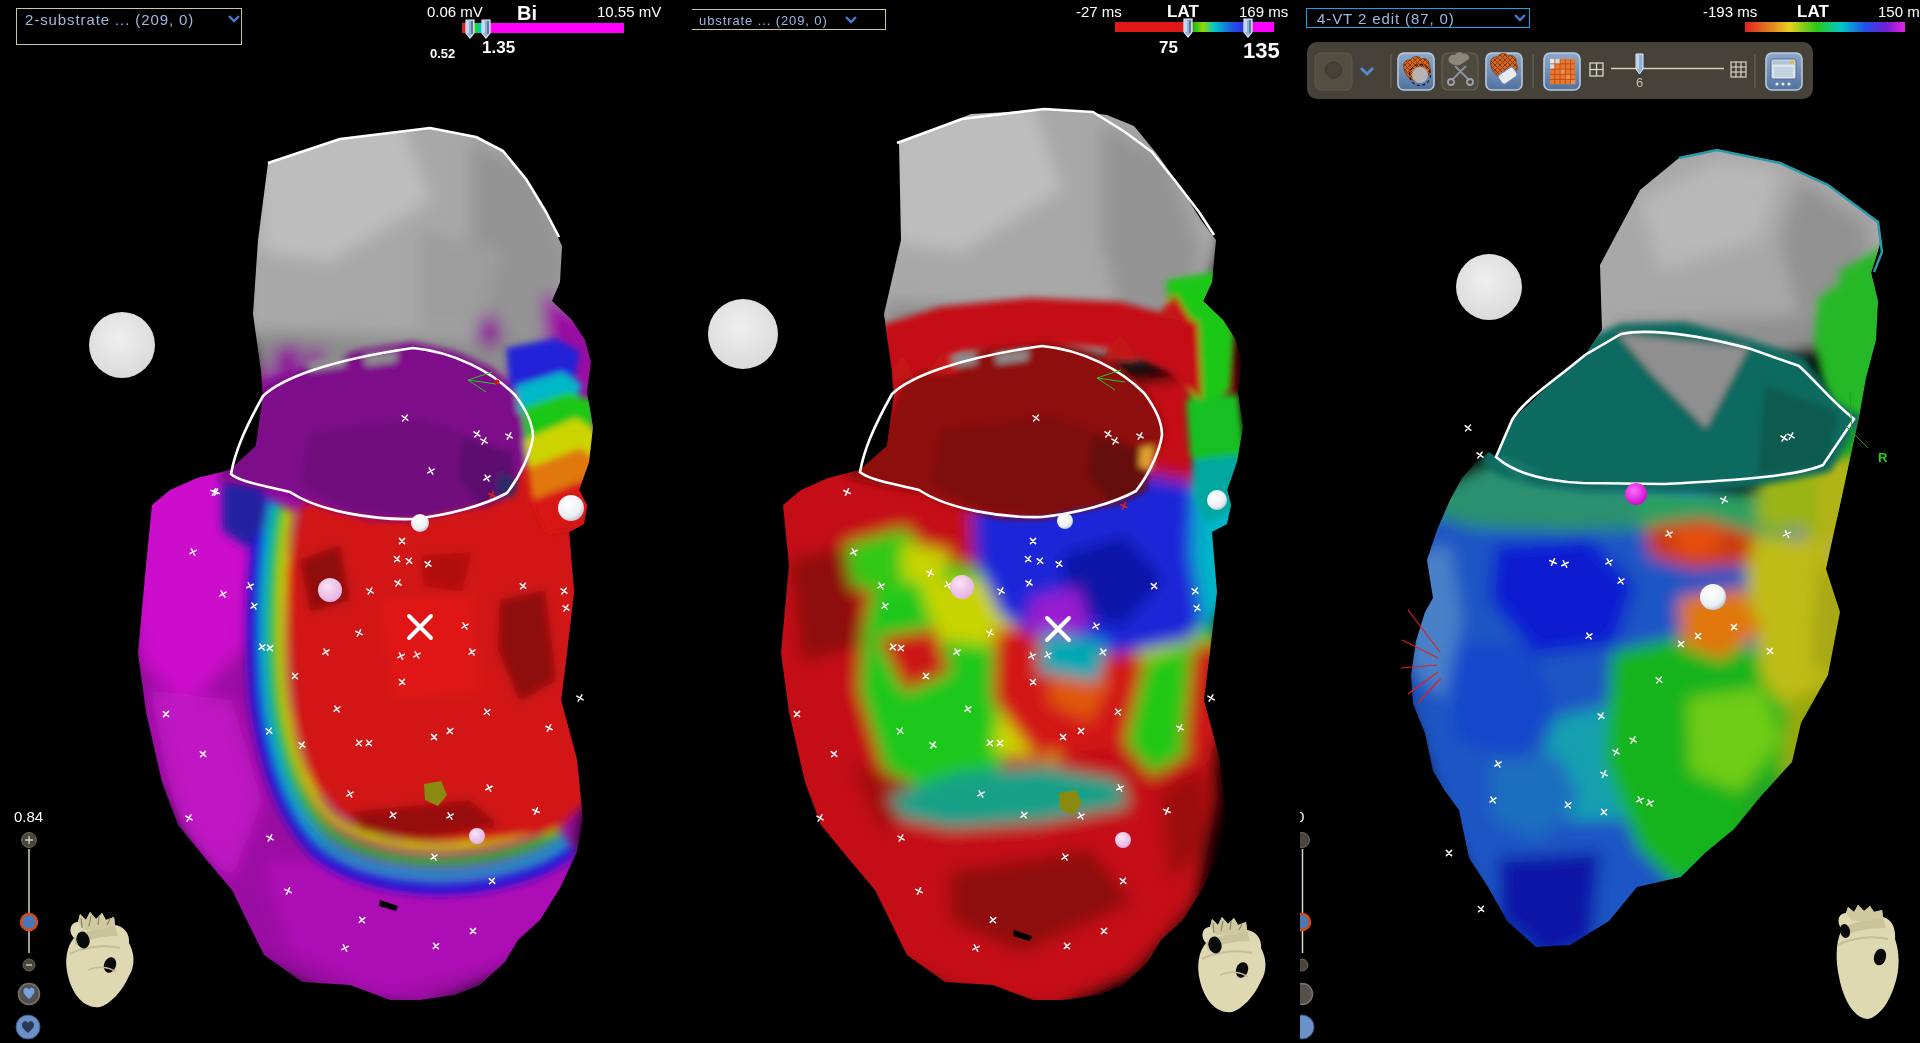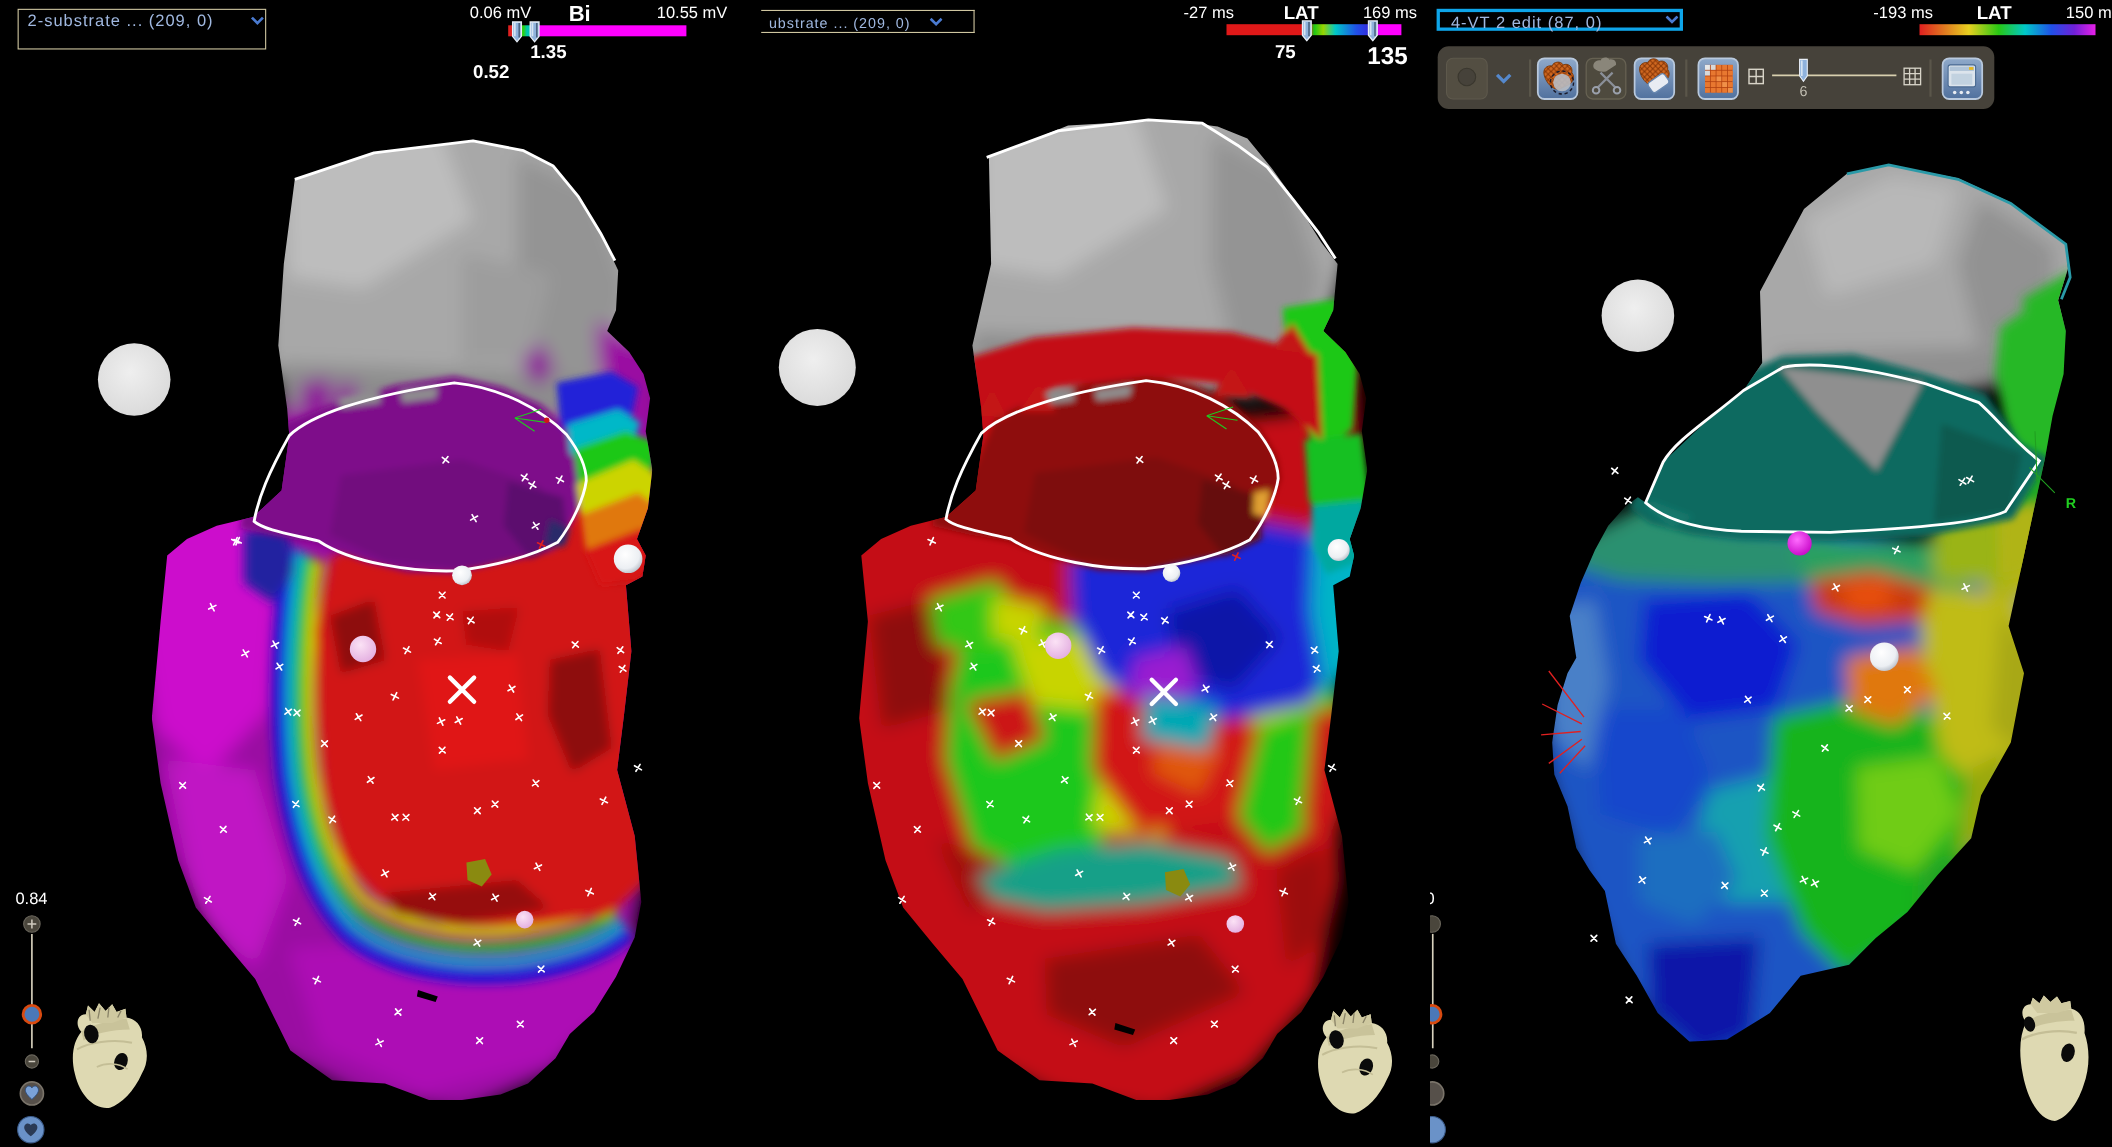--- a/index.html
+++ b/index.html
@@ -719,21 +719,21 @@
     <path d="M7,2 L7,15" stroke="#49627f" stroke-width="1.4"></path>
   </svg>
 <svg style="position:absolute;left:481px;top:19px" width="10" height="20">
     <path d="M1,1 L9,1 L9,14 L5,19 L1,14 Z" fill="#8fb2dc" stroke="#e8eef6" stroke-width="1.2"></path>
     <path d="M3,2 L3,14" stroke="#d6e4f2" stroke-width="1.6"></path>
     <path d="M7,2 L7,15" stroke="#49627f" stroke-width="1.4"></path>
   </svg>
 <div style="position:absolute;left:427px;top:3px;color:#fff;font-size:15px">0.06 mV</div>
 <div style="position:absolute;left:517px;top:2px;color:#fff;font-size:20px;font-weight:bold">Bi</div>
 <div style="position:absolute;left:597px;top:3px;color:#fff;font-size:15px">10.55 mV</div>
-<div style="position:absolute;left:430px;top:56px;color:#fff;font-size:17px;font-weight:bold">0.52</div>
+<div style="position:absolute;left:430px;top:46px;color:#fff;font-size:13px;font-weight:bold">0.52</div>
 <div style="position:absolute;left:482px;top:38px;color:#fff;font-size:17px;font-weight:bold">1.35</div>
 <div style="position:absolute;left:692px;top:9px;width:194px;height:21px;border:1px solid #cfc6a0;border-left:none;color:#a0b8e0;font-size:13px;letter-spacing:0.9px;padding-left:7px;line-height:21px">ubstrate ... (209, 0)</div>
 <svg style="position:absolute;left:845px;top:16px" width="12" height="8">
     <path d="M1,1 L6,6 L11,1" stroke="#4a7ad0" stroke-width="2.4" fill="none"></path>
   </svg>
 <div style="position:absolute;left:1115px;top:22px;width:159px;height:10px;background:linear-gradient(90deg,#e01818 0,#e01818 74px,#20c814 80px,#98d400 88px,#00c8c8 99px,#2050e8 118px,#3030e0 128px,#f0f 140px,#f0f 100%)"></div>
 <svg style="position:absolute;left:1183px;top:18px" width="10" height="20">
     <path d="M1,1 L9,1 L9,14 L5,19 L1,14 Z" fill="#8fb2dc" stroke="#e8eef6" stroke-width="1.2"></path>
     <path d="M3,2 L3,14" stroke="#d6e4f2" stroke-width="1.6"></path>
     <path d="M7,2 L7,15" stroke="#49627f" stroke-width="1.4"></path>
@@ -741,21 +741,21 @@
 <svg style="position:absolute;left:1243px;top:18px" width="10" height="20">
     <path d="M1,1 L9,1 L9,14 L5,19 L1,14 Z" fill="#8fb2dc" stroke="#e8eef6" stroke-width="1.2"></path>
     <path d="M3,2 L3,14" stroke="#d6e4f2" stroke-width="1.6"></path>
     <path d="M7,2 L7,15" stroke="#49627f" stroke-width="1.4"></path>
   </svg>
 <div style="position:absolute;left:1076px;top:3px;color:#fff;font-size:15px">-27 ms</div>
 <div style="position:absolute;left:1167px;top:2px;color:#fff;font-size:17px;font-weight:bold">LAT</div>
 <div style="position:absolute;left:1239px;top:3px;color:#fff;font-size:15px">169 ms</div>
 <div style="position:absolute;left:1159px;top:38px;color:#fff;font-size:17px;font-weight:bold">75</div>
 <div style="position:absolute;left:1243px;top:38px;color:#fff;font-size:22px;font-weight:bold">135</div>
-<div style="position:absolute;left:1306px;top:8px;width:224px;height:20px;border:3px solid #0ea5e9;color:#a0b8e0;font-size:15px;letter-spacing:0.9px;padding-left:10px;line-height:20px">4-VT 2 edit (87, 0)</div>
+<div style="position:absolute;left:1306px;top:8px;width:224px;height:20px;border:1px solid #0ea5e9;color:#a0b8e0;font-size:15px;letter-spacing:0.9px;padding-left:10px;line-height:20px">4-VT 2 edit (87, 0)</div>
 <svg style="position:absolute;left:1514px;top:14px" width="12" height="8">
     <path d="M1,1 L6,6 L11,1" stroke="#4a7ad0" stroke-width="2.4" fill="none"></path>
   </svg>
 <div style="position:absolute;left:1745px;top:22px;width:160px;height:10px;background:linear-gradient(90deg,#e02020,#e07820 14%,#e8d020 28%,#28c814 45%,#00c8c8 60%,#2050e8 75%,#7020d8 88%,#e820e8 100%)"></div>
 <div style="position:absolute;left:1703px;top:3px;color:#fff;font-size:15px">-193 ms</div>
 <div style="position:absolute;left:1797px;top:2px;color:#fff;font-size:17px;font-weight:bold">LAT</div>
 <div style="position:absolute;left:1878px;top:3px;color:#fff;font-size:15px">150 ms</div>
 <svg style="position:absolute;left:1300px;top:38px" width="620" height="70" viewBox="1300 38 620 70">
 <defs>
 <linearGradient id="btng" x1="0" y1="0" x2="0" y2="1">

